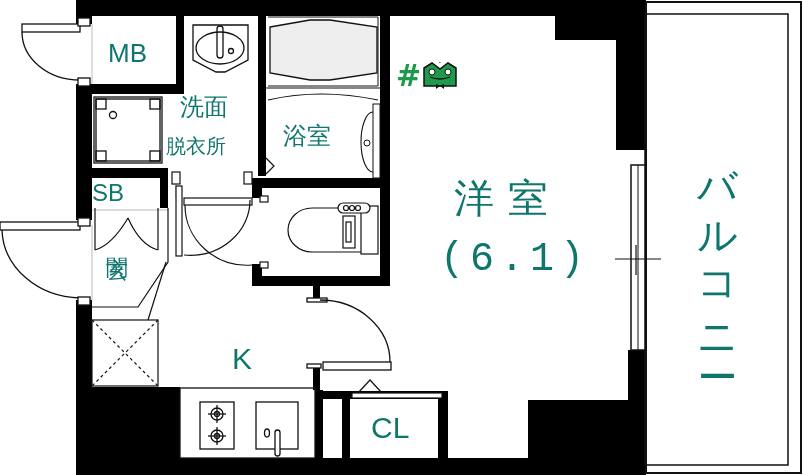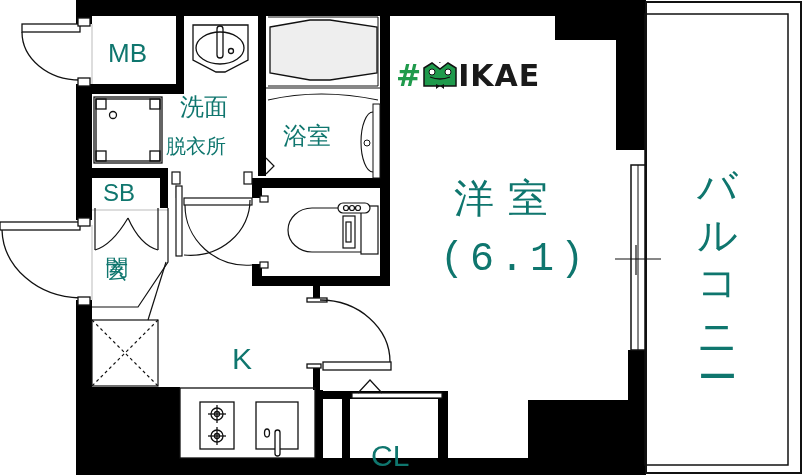--- a/index.html
+++ b/index.html
@@ -187,34 +187,33 @@
   <g fill="none" stroke="#111" stroke-width="1.2">
     <rect x="352" y="393" width="90" height="5" fill="#fff"></rect>
     <path d="M358 393 L370 380 L382 393"></path>
   </g>
 </svg>
 
 <div class="lbl en" style="left:108px;top:40px;font-size:26px;">MB</div>
 <div class="lbl jp" style="left:180px;top:95px;font-size:24px;">洗面</div>
 <div class="lbl jp" style="left:166px;top:136px;font-size:20px;">脱衣所</div>
 <div class="lbl jp" style="left:283px;top:124px;font-size:24px;">浴室</div>
-<div class="lbl en" style="left:103px;top:181px;font-size:24px;">SB</div>
+<div class="lbl en" style="left:92px;top:181px;font-size:24px;">SB</div>
 <div class="lbl jp vert" style="left:106px;top:240px;font-size:22px;letter-spacing:0;">玄関</div>
 <div class="lbl en" style="left:232px;top:344px;font-size:30px;">K</div>
 <div class="lbl jp" style="left:454px;top:178px;font-size:40px;letter-spacing:14px;">洋室</div>
 <div class="lbl en" style="left:440px;top:240px;font-size:40px;letter-spacing:6px;font-family:Liberation Mono, monospace;">(6.1)</div>
-<div class="lbl en" style="left:371px;top:413px;font-size:30px;margin-top:28px;">CL</div>
+<div class="lbl en" style="left:371px;top:413px;font-size:30px;">CL</div>
 <div class="lbl jp vert" style="left:698px;top:142px;font-size:40px;letter-spacing:8px;">バルコニー</div>
 
 <div class="logo">
   <span class="hash">#</span>
   <span class="frog">
     <svg width="34" height="28" viewBox="0 0 34 28" style="position:static">
       <path d="M1 6 L9 1 L17 7 L25 1 L33 6 L33 24 L1 24 Z" fill="#1f9a4c" stroke="#111" stroke-width="1.5"></path>
       <circle cx="9" cy="10" r="3" fill="#fff" stroke="#111" stroke-width="1"></circle>
       <circle cx="25" cy="10" r="3" fill="#fff" stroke="#111" stroke-width="1"></circle>
       <path d="M7 15 Q17 19 27 15" fill="none" stroke="#111" stroke-width="1.3"></path>
       <path d="M13 22 L17 24 L13 27 Z M21 22 L17 24 L21 27 Z" fill="#111"></path>
       <path d="M17 1 Q15 -4 20 -3" fill="none" stroke="#111" stroke-width="1"></path>
     </svg>
   </span>
-  <span>IKAE</span>
 </div>
 
 </body></html>

